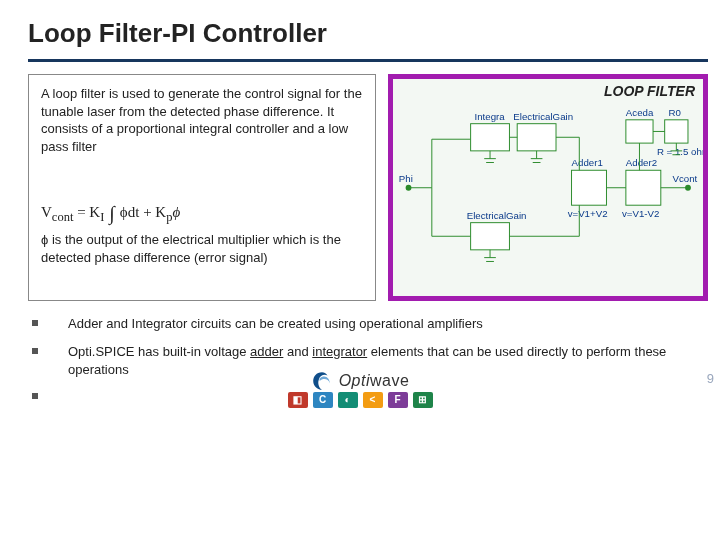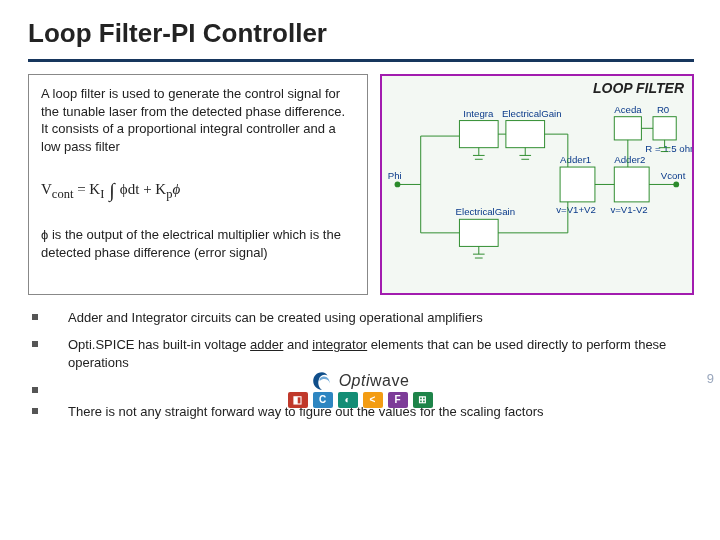--- a/index.html
+++ b/index.html
@@ -1,27 +1,27 @@
 <!DOCTYPE html>
 <html><head>
 <meta charset="utf-8">
 <style>
   * { box-sizing: border-box; margin: 0; padding: 0; }
   html, body { width: 720px; height: 540px; font-family: Arial, Helvetica, sans-serif; background: #fff; color: #222; }
-  .slide { position: relative; width: 720px; height: 416px; padding: 18px 26px 40px 28px; }
+  .slide { position: relative; width: 720px; height: 416px; padding: 18px 12px 40px 28px; }
   .title { font-size: 26px; font-weight: 700; color: #232323; padding-bottom: 8px; }
   .title-rule { height: 3px; background: #17365d; margin-top: 2px; margin-bottom: 12px; }
   .upper { display: flex; gap: 12px; }
-  .desc-box { flex: 1 1 52%; border: 1px solid #888; padding: 10px 12px 12px 12px; font-size: 13px; line-height: 1.35; display: flex; flex-direction: column; gap: 22px; }
-  .formula { font-family: "Times New Roman", serif; font-size: 15px; }
+  .desc-box { flex: 1 1 52%; border: 1px solid #888; padding: 10px 12px 12px 12px; font-size: 13px; line-height: 1.35; display: flex; flex-direction: column; gap: 4px; }
+  .formula { font-family: "Times New Roman", serif; font-size: 15px; margin-top: 41px; }
   .formula .int { font-size: 20px; vertical-align: -3px; }
   .phi { font-style: italic; }
   .scaling-row { display: flex; align-items: center; gap: 10px; }
   .scaling-symbols { font-family: "Times New Roman", serif; font-style: italic; font-size: 14px; }
-  .dia-box { flex: 1 1 48%; border: 2px solid #a21caf; position: relative; min-height: 180px; background: #f3f8f3; }
+  .dia-box { flex: 1 1 48%; border: 5px solid #a21caf; position: relative; min-height: 180px; background: #f3f8f3; }
   .dia-title { position: absolute; top: 4px; right: 8px; font-weight: 700; font-style: italic; font-size: 14px; color: #222; }
   .dia-svg { width: 100%; height: 100%; }
   .bullets { margin-top: 14px; padding: 0 4px 0 4px; font-size: 13px; line-height: 1.35; }
   .bullets li { list-style: none; display: flex; gap: 30px; margin-bottom: 10px; }
   .bullets li .sq { width: 6px; height: 6px; background: #555; margin-top: 5px; flex: 0 0 6px; }
   .u { text-decoration: underline; }
   .footer { position: absolute; left: 28px; right: 28px; bottom: 8px; display: flex; align-items: center; justify-content: space-between; flex-direction: column; }
   .logo { display: flex; align-items: center; gap: 6px; }
   .logo-mark { width: 22px; height: 22px; }
   .logo-text { font-family: "Arial Black", Arial, sans-serif; font-size: 16px; letter-spacing: 0.5px; color: #333; }
@@ -113,24 +113,20 @@
         <div class="sq"></div>
         <div>Adder and Integrator circuits can be created using operational amplifiers</div>
       </li>
       <li>
         <div class="sq"></div>
         <div>Opti.SPICE has built-in voltage <span class="u">adder</span> and <span class="u">integrator</span> elements that can be used directly to perform these operations</div>
       </li>
       <li>
         <div class="sq"></div>
       </li>
-      <li>
-        <div class="sq"></div>
-        <div>There is not any straight forward way to figure out the values for the scaling factors</div>
-      </li>
     </ul>
 
   <div class="pagenum">9</div>
 
   <div class="footer">
     <div class="logo">
       <svg class="logo-mark" viewBox="0 0 40 40">
         <path d="M20 4 C10 4 4 12 4 20 C4 30 13 36 20 36 C14 32 12 24 14 18 C16 10 24 7 30 10 C27 6 24 4 20 4 Z" fill="#0f4e8a"></path>
         <path d="M16 20 C22 14 32 16 34 24 C34 18 30 12 24 12 C18 12 14 16 16 20 Z" fill="#6fa9d8"></path>
       </svg>

